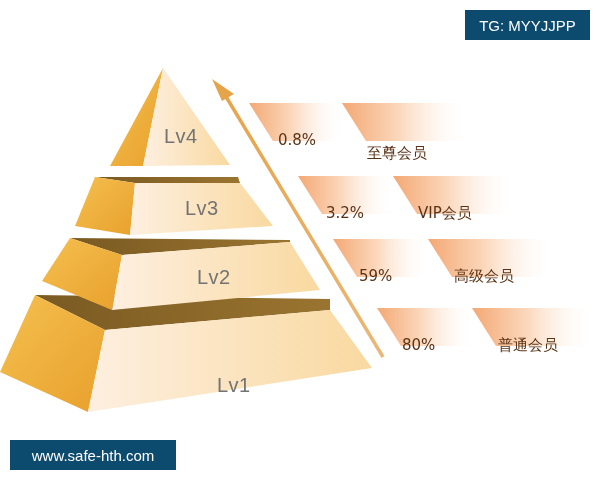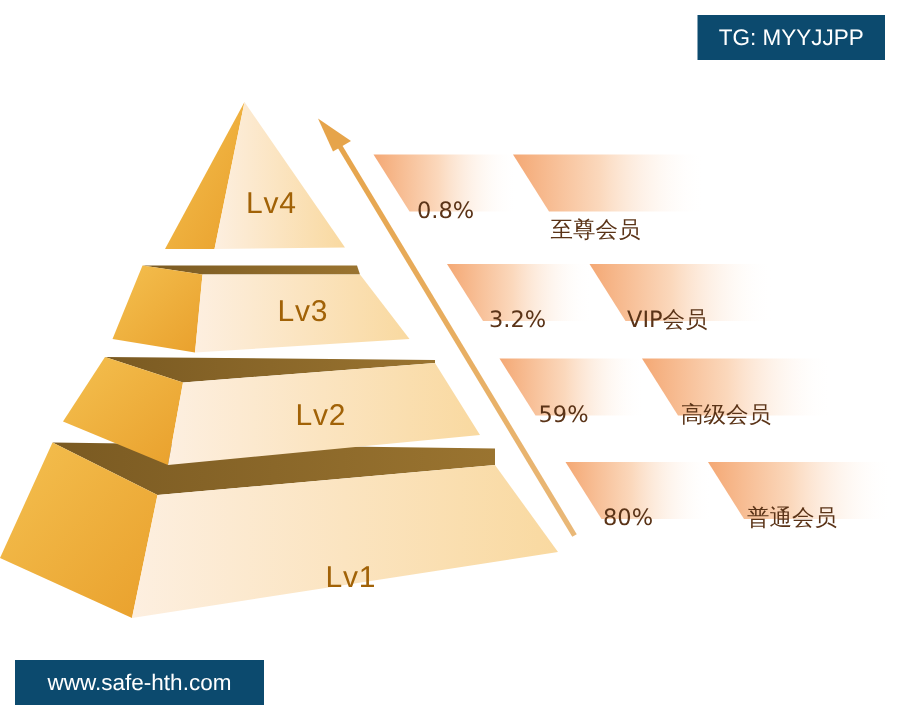--- a/index.html
+++ b/index.html
@@ -2,21 +2,21 @@
 <html><head>
 <meta charset="utf-8">
 <style>
   html, body { margin: 0; padding: 0; }
   body {
     width: 600px; height: 480px; background: #ffffff; position: relative; overflow: hidden;
     font-family: "Liberation Sans", "DejaVu Sans", sans-serif;
   }
   #stage { position: absolute; left: 0; top: 0; width: 600px; height: 480px; }
   .lvl-label {
-    position: absolute; font-size: 20px; color: #a16207;
+    position: absolute; font-size: 20px; color: #737373;
     font-family: "Liberation Sans", sans-serif; letter-spacing: 0.5px;
   }
   .tag {
     position: absolute; height: 38px; display: flex; align-items: center;
     font-size: 15px; color: #5a3317;
     font-family: "DejaVu Sans", "Liberation Sans", sans-serif;
     clip-path: polygon(0 0, 100% 0, 100% 100%, 22px 100%);
   }
   .tag span { position: relative; z-index: 1; margin-top: 36px; }
   .watermark {

